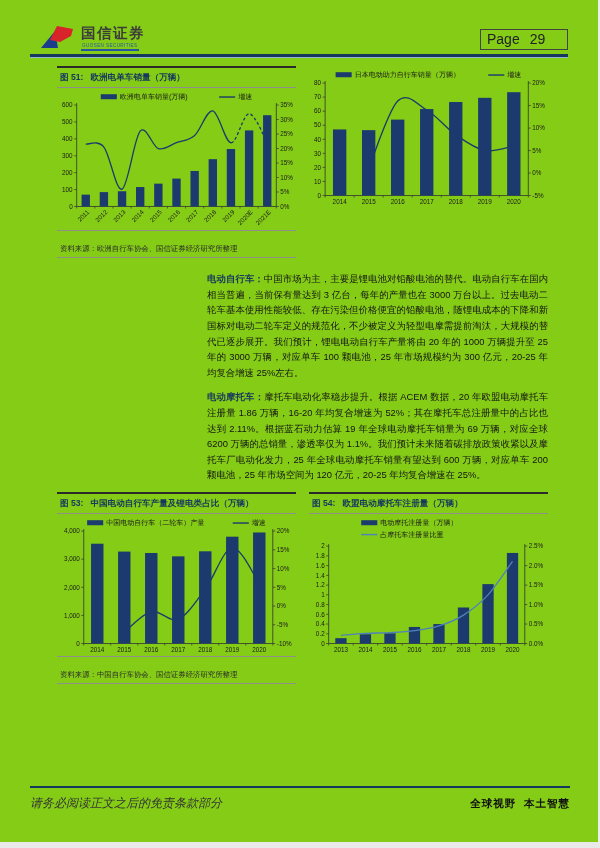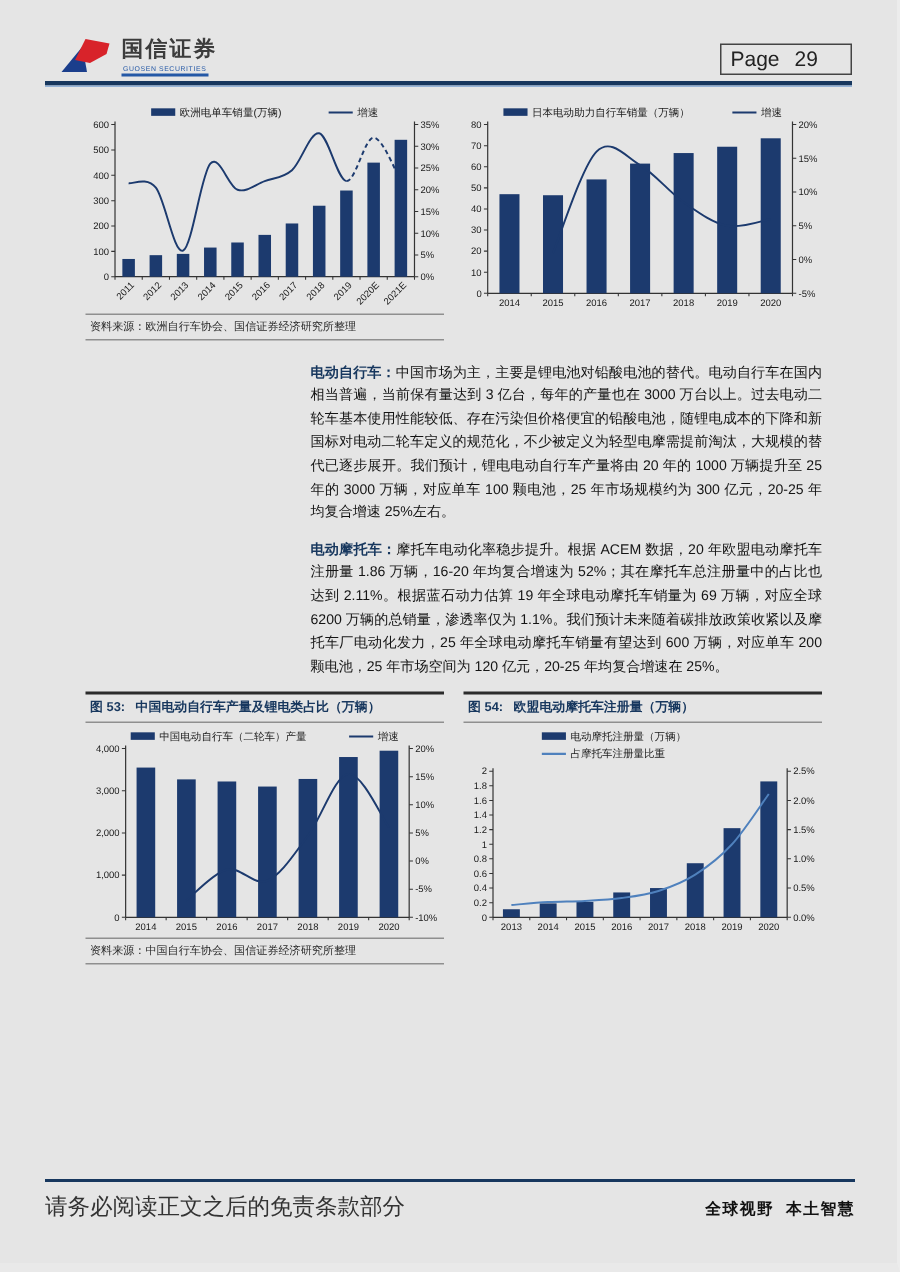--- a/index.html
+++ b/index.html
@@ -1,16 +1,16 @@
 <!DOCTYPE html>
 <html><head>
 <meta charset="utf-8">
 <style>
   html,body{margin:0;padding:0;background:#fff;}
-  .page{position:relative;width:600px;height:848px;background:#e5e5e5;overflow:hidden;
+  .page{position:relative;width:600px;height:848px;background:#84cc16;overflow:hidden;
         font-family:"Liberation Sans","DejaVu Sans",sans-serif;
         border-right:2px solid #ececec;border-bottom:6px solid #e9e9e9;box-sizing:border-box;}
   
   .hdr{display:flex;justify-content:space-between;align-items:flex-end;padding:24px 30px 0 40px;}
   .brand{display:flex;align-items:flex-end;gap:5px;}
   .brand svg{display:block;}
   .brand-cn{font-size:14.5px;font-weight:bold;color:#3c3c3c;letter-spacing:1.5px;line-height:1;}
   .brand-en{font-size:4.6px;color:#2458a6;letter-spacing:0.4px;border-bottom:2px solid #2458a6;
             padding:1px 1px 1.5px 1px;margin-top:1.5px;width:fit-content;}
   .pagebox{border:1px solid #444;padding:1.5px 8px 2px 6px;font-size:14px;color:#222;min-width:72px;margin-bottom:1px;}
@@ -19,30 +19,30 @@
   .rule-thick{height:2.5px;background:#17375e;}
   .rule-thin{height:1px;background:#95b3d7;margin-top:0.5px;}
   
   .charts-row{display:flex;gap:13px;margin:8px 50px 0 57px;}
   .figure{flex:1;min-width:0;}
   .fig-title{border-top:2.2px solid #2b2b2b;border-bottom:1px solid #8f8f8f;
              padding:3.5px 2px 3px 3px;font-size:8.6px;font-weight:bold;color:#17375e;
              display:flex;gap:7px;white-space:nowrap;overflow:hidden;}
   svg.chart{display:block;width:100%;margin-top:2px;}
   .fig-source{border-top:1px solid #8f8f8f;border-bottom:1px solid #8f8f8f;
-              padding:3px 2px 3px 3px;font-size:7.4px;color:#2a2a2a;white-space:nowrap;overflow:hidden;}
+              padding:13px 2px 3px 3px;font-size:7.4px;color:#2a2a2a;white-space:nowrap;overflow:hidden;}
   
   .bodytext{margin:13px 50px 0 207px;font-size:9.4px;line-height:1.66;color:#141414;text-align:justify;}
   .bodytext p{margin:0 0 9px 0;}
   .lead{font-weight:bold;color:#17375e;}
   
   .footer{position:absolute;left:30px;right:28px;top:786px;}
   .footer-rule{height:2px;background:#17375e;}
   .footer-row{display:flex;justify-content:space-between;align-items:baseline;margin-top:7px;}
-  .footer-left{font-size:15px;color:#333;}
+  .footer-left{font-style:italic;font-size:12px;color:#333;}
   .footer-right{font-weight:bold;font-size:10.5px;color:#111;letter-spacing:1px;}
 </style>
 </head>
 <body>
 
 <div class="page">
 
   <div class="hdr">
     <div class="brand">
       <svg width="36" height="27" viewBox="0 0 36 27">
@@ -58,20 +58,24 @@
       <span>Page</span><span class="num">29</span>
     </div>
   </div>
   <div class="hdr-rule">
     <div class="rule-thick"></div>
     <div class="rule-thin"></div>
   </div>
 
   <div class="charts-row">
     <div class="figure">
+      <div class="fig-title">
+        <span>图 51:</span>
+        <span>欧洲电单车销量（万辆）</span>
+      </div>
       <svg class="chart" viewBox="0 0 238 140">
           <line x1="19.584" y1="13" x2="19.584" y2="116" stroke="#333" stroke-width="0.8"></line>
           <line x1="218.416" y1="13" x2="218.416" y2="116" stroke="#333" stroke-width="0.8"></line>
           <line x1="19.584" y1="116" x2="218.416" y2="116" stroke="#333" stroke-width="0.8"></line>
           <line x1="17.084" y1="116" x2="19.584" y2="116" stroke="#333" stroke-width="0.7"></line>
           <text x="15.584" y="118.2" text-anchor="end" font-size="6.3" fill="#1a1a1a">0</text>
           <line x1="17.084" y1="99.16666666666667" x2="19.584" y2="99.16666666666667" stroke="#333" stroke-width="0.7"></line>
           <text x="15.584" y="101.36666666666667" text-anchor="end" font-size="6.3" fill="#1a1a1a">100</text>
           <line x1="17.084" y1="82.33333333333334" x2="19.584" y2="82.33333333333334" stroke="#333" stroke-width="0.7"></line>
           <text x="15.584" y="84.53333333333335" text-anchor="end" font-size="6.3" fill="#1a1a1a">200</text>

